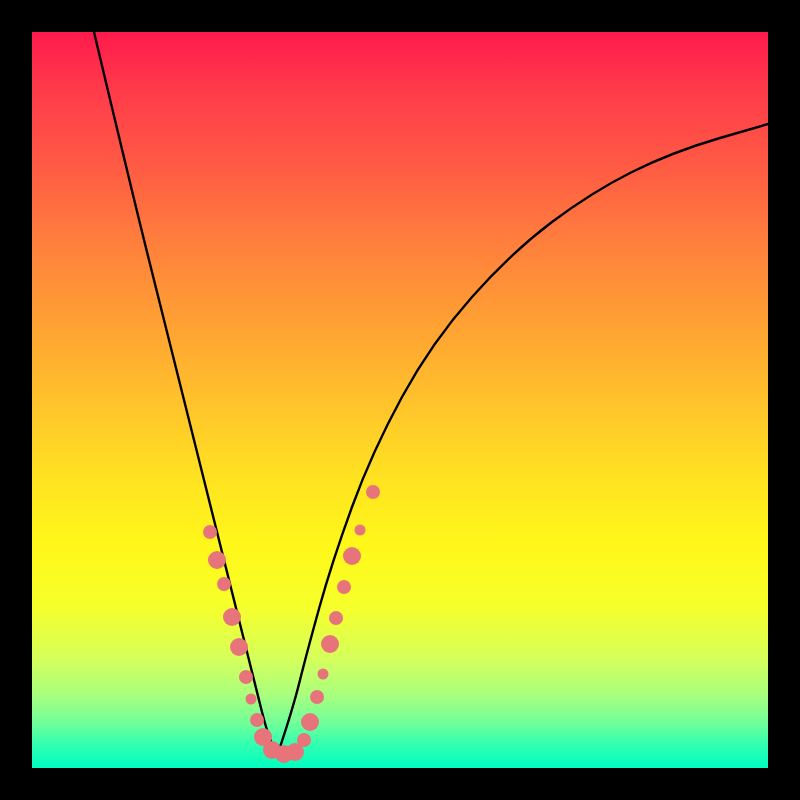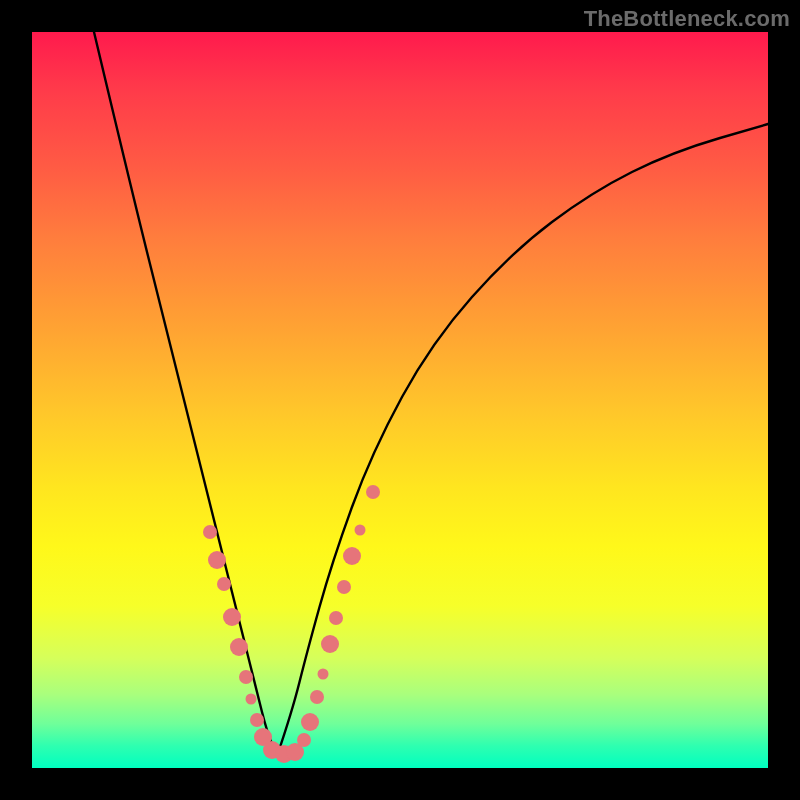--- a/index.html
+++ b/index.html
@@ -70,21 +70,20 @@
     stroke: none;
   }
   .dot-big { r: 9; }
   .dot-med { r: 7; }
   .dot-sm  { r: 5.5; }
 </style>
 </head>
 <body>
 
 <div class="frame">
-  <div class="watermark">TheBottleneck.com</div>
 
   <div class="plot-area">
     <svg class="curve" viewBox="0 0 736 736">
       <path id="left-branch-path" class="curve-path" d="M 62 0 Q 100 160, 117.5 230 Q 135 300, 150 360 Q 165 420, 177.5 470 Q 190 520, 200 560 Q 210 600, 217.5 630 Q 225 660, 230 680 Q 235 700, 240 712 L 245 724"></path>
       <path id="right-branch-path" class="curve-path" d="M 245 724 Q 260 680, 267.5 650 Q 275 620, 287.5 575 Q 300 530, 320 475 Q 340 420, 370 365 Q 400 310, 440 265 Q 480 220, 520 190 Q 560 160, 600 140 Q 640 120, 688 106 L 736 92"></path>
       <g id="dots-group">
           <circle cx="178" cy="500" class="dot dot-med"></circle>
           <circle cx="185" cy="528" class="dot dot-big"></circle>
           <circle cx="192" cy="552" class="dot dot-med"></circle>
           <circle cx="200" cy="585" class="dot dot-big"></circle>

